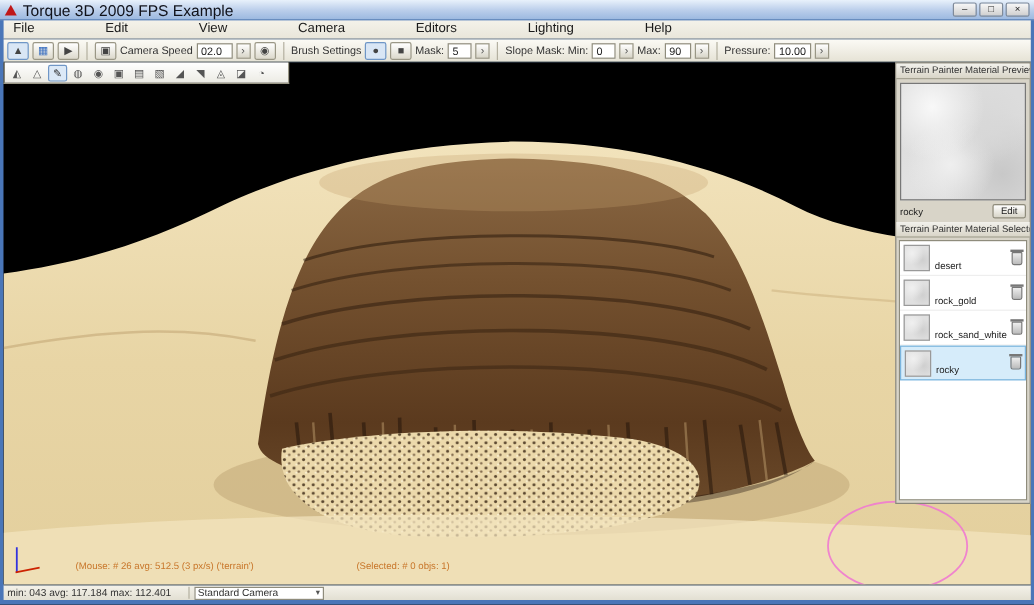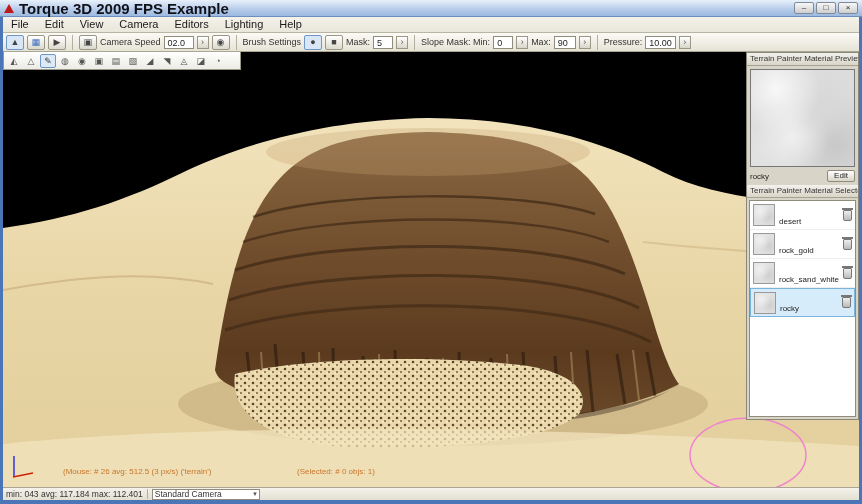--- a/index.html
+++ b/index.html
@@ -5,29 +5,29 @@
   * { margin:0; padding:0; box-sizing:border-box; }
   body { font-family:"Liberation Sans", sans-serif; background:#222; }
   #win { position:relative; width:862px; height:504px; background:#4a76b8; overflow:hidden; }
 
   
   .titlebar { position:absolute; top:0; left:0; right:0; height:17px;
     background:linear-gradient(to bottom,#e8f1fb,#b9cdea 55%,#9cb9e0);
     border-bottom:1px solid #6d8fbf; display:flex; align-items:center; padding:0 4px; }
   .t-logo { width:0; height:0; border-left:5px solid transparent; border-right:5px solid transparent;
     border-bottom:9px solid #c01818; margin-right:5px; }
-  .t-title { font-size:15px; color:#10121a;font-weight:bold; }
+  .t-title { font-size:13px; color:#10121a; }
   .t-btns { margin-left:auto; display:flex; gap:2px; }
   .t-btn { width:20px; height:12px; font-size:8px; line-height:10px; text-align:center;
     background:linear-gradient(#f7f7f7,#cfcfcf); border:1px solid #7f8a99; border-radius:2px; color:#222; }
 
   
   .menubar { position:absolute; top:17px; left:3px; right:3px; height:16px;
     background:linear-gradient(#f4f2ea,#e9e6da); border-bottom:1px solid #b9b5a5;
-    display:flex; align-items:center; }
+    display:flex; align-items:center;gap:43px; }
   .menu-item { font-size:11px; color:#1a1a1a; padding:0 8px; line-height:15px; }
 
   
   .toolbar { position:absolute; top:33px; left:3px; right:3px; height:19px;
     background:linear-gradient(#fbfaf5,#e6e3d6); border-bottom:1px solid #a9a694;
     display:flex; align-items:center; gap:3px; padding:0 3px; font-size:9px; color:#222; }
   .tb-btn { width:18px; height:15px; font-size:9px; line-height:13px; text-align:center;
     background:linear-gradient(#ffffff,#dcd9cc); border:1px solid #9a9786; border-radius:2px; color:#444; }
   .tb-btn.blue { color:#3a6fc0; }
   .tb-btn.sel { background:#d9e6f5; border-color:#6f96c6; }
@@ -85,21 +85,21 @@
   .trash::before { content:""; position:absolute; top:-3px; left:-2px; width:11px; height:2px; background:#777; }
   .newlayer-row { display:flex; align-items:center; height:24px; padding:2px 3px; }
   .newlayer-icon { position:relative; width:14px; height:16px; background:#fff; border:1px solid #999; margin-right:5px; }
   .newlayer-icon::after { content:"*"; position:absolute; top:-4px; left:1px; color:#e0a020; font-size:12px; }
 
   
   .statusbar { position:absolute; top:487px; left:3px; right:3px; height:13px;
     background:linear-gradient(#f4f2ea,#e2dfd2); border-top:1px solid #a9a694;
     display:flex; align-items:center; font-size:8.5px; color:#333; padding:0 3px; }
   .sb-hint { flex:1; }
-  .sb-stats { margin-right:0; white-space:nowrap; }
+  .sb-stats { margin-right:10px; white-space:nowrap; }
   .sb-sep { width:1px; height:10px; background:#b4b0a0; margin:0 4px; }
   .sb-dd { display:flex; align-items:center; width:108px; height:11px; background:#fff;
     border:1px solid #8f8c7c; font-size:8.5px; padding:0 2px; }
   .sb-dd .arrow { margin-left:auto; font-size:7px; color:#555; }
 </style>
 </head>
 <body>
 
 <div id="win">
 

